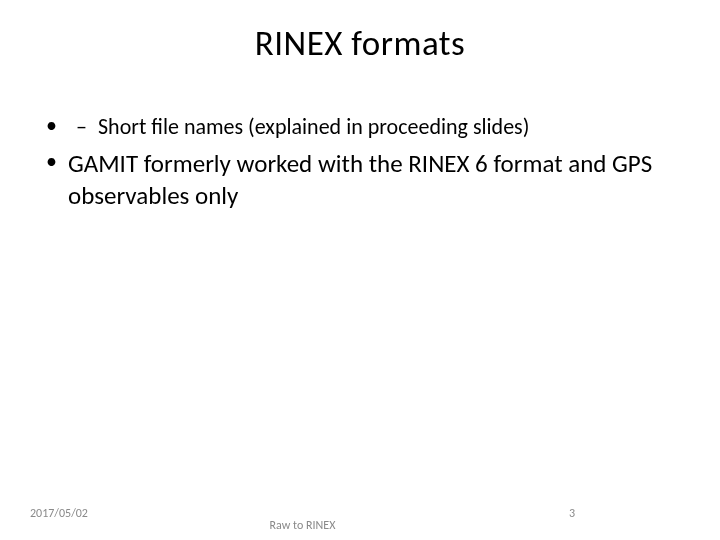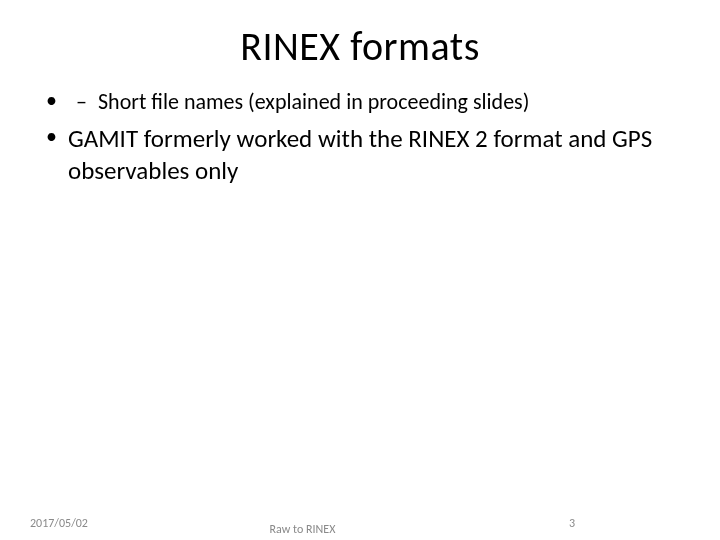--- a/index.html
+++ b/index.html
@@ -11,23 +11,23 @@
     position: relative;
   }
   .slide {
     width: 720px;
     height: 540px;
     position: relative;
     padding: 22px 40px 0 40px;
   }
   .title {
     text-align: center;
-    font-size: 40px;
+    font-size: 35px;
     font-weight: 400;
-    margin-bottom: 16px;
+    margin-bottom: 48px;
     letter-spacing: 0.5px;
   }
   ul.top {
     list-style: none;
     padding-left: 0;
   }
   ul.top > li {
     position: relative;
     padding-left: 28px;
     font-size: 25px;
@@ -55,26 +55,25 @@
   }
   ul.sub > li::before {
     content: "–";
     position: absolute;
     left: 8px;
     top: 0;
   }
   .footer {
     position: absolute;
     left: 0;
-    bottom: 10px;
+    bottom: 20px;
     width: 605px;
     padding: 0 30px;
     display: flex;
     justify-content: space-between;
-    align-items: center;
     font-size: 12px;
     color: #8a8a8a;
   }
   .footer .center {
     position: absolute;
     left: 50%;
     transform: translateX(-50%);
     margin-top: 12px;
   }
 </style>
@@ -86,21 +85,21 @@
 
   <ul class="top">
     <li>
       <ul class="sub">
         <li>
           <span>Short file names (explained in proceeding slides)</span>
         </li>
       </ul>
     </li>
     <li>
-      <span>GAMIT formerly worked with the RINEX 2 format and GPS observables only</span>
+      <span>GAMIT formerly worked with the RINEX 6 format and GPS observables only</span>
     </li>
   </ul>
 
   <div class="footer">
     <span>2017/05/02</span>
     <span class="center">Raw to RINEX</span>
     <span>3</span>
   </div>
 </div>
 

